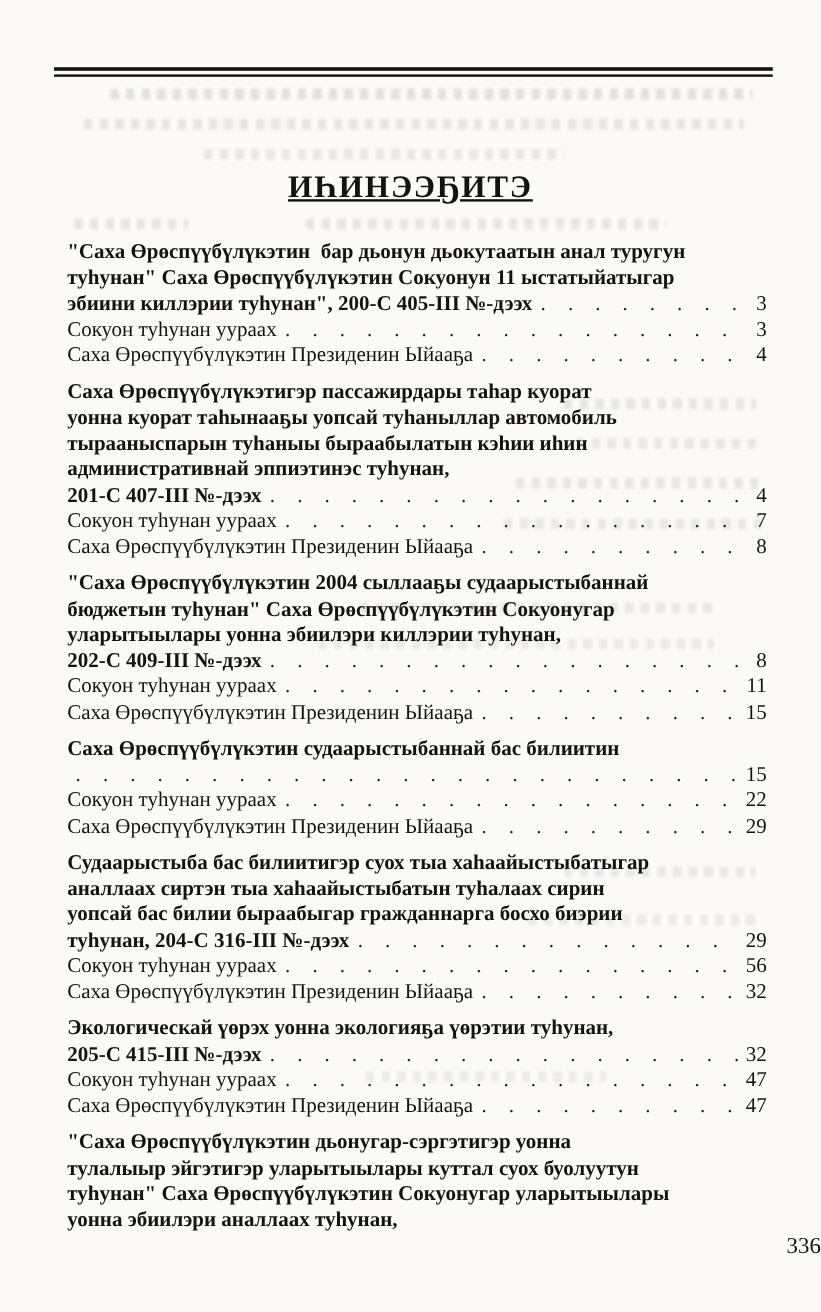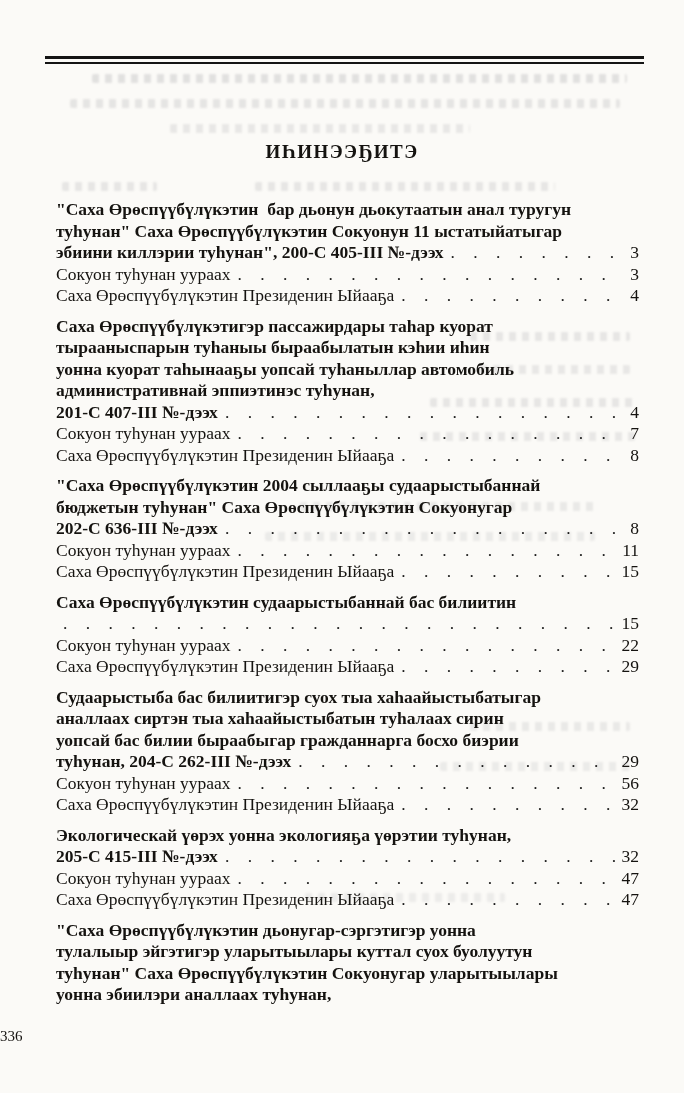--- a/index.html
+++ b/index.html
@@ -12,39 +12,39 @@
     font-family:"Liberation Serif","DejaVu Serif",serif;
     overflow:hidden;
   }
   .top-rule { position:absolute; left:45px; right:40px; top:56px; }
   .top-rule .r1 { height:3px; background:#141414; }
   .top-rule .r2 { height:2px; background:#141414; margin-top:3px; }
 
   h1.page-title {
     position:absolute; top:141px; left:0; right:0;
     margin:0; text-align:center;
-    font-size:19px; font-weight:bold; letter-spacing:1.5px;
+    font-size:26px; font-weight:bold; letter-spacing:1.5px;text-decoration:underline;
   }
 
   .toc { position:absolute; left:56px; right:45px; top:199px; }
   .entry + .entry { margin-top:9px; }
   .line { line-height:21.5px; font-size:17.5px; white-space:pre-wrap; }
   .bold { font-weight:bold; }
   .row { display:flex; align-items:baseline; }
   .row .txt { white-space:pre-wrap; }
   .dots {
     flex:1; min-width:0; overflow:hidden; white-space:nowrap;
     letter-spacing:7px; padding-left:7px; font-weight:normal;
     color:#1b1b1b;
   }
   .pg { text-align:right; min-width:22px; font-weight:normal; }
 
   .page-foot {
     position:absolute; top:1028px; left:0; right:0;
-    text-align:left; font-size:15px;
+    text-align:right; font-size:19px;
   }
 
   
   .ghost {
     position:absolute; height:9px; border-radius:2px;
     filter:blur(1.3px); opacity:.38;
     background:repeating-linear-gradient(90deg,
       rgba(105,105,112,.45) 0 7px, rgba(105,105,112,0) 7px 13px);
   }
 </style>
@@ -78,45 +78,46 @@
   <main class="toc" id="toc">
       <div class="entry">
         <div class="line bold">"Саха Өрөспүүбүлүкэтин  бар дьонун дьокутаатын анал туругун</div>
         <div class="line bold">туһунан" Саха Өрөспүүбүлүкэтин Сокуонун 11 ыстатыйатыгар</div>
         <div class="line row"><span class="txt bold">эбиини киллэрии туһунан", 200-С 405-III №-дээх</span><span class="dots">. . . . . . . . . . . . . . . . . . . . . . . . . . . . . . . . . . . . . . . . . . . . . . . . . . . . . . . . . . . . . . . . . . . . . . </span><span class="pg">3</span></div>
         <div class="line row"><span class="txt">Сокуон туһунан уураах</span><span class="dots">. . . . . . . . . . . . . . . . . . . . . . . . . . . . . . . . . . . . . . . . . . . . . . . . . . . . . . . . . . . . . . . . . . . . . . </span><span class="pg">3</span></div>
         <div class="line row"><span class="txt">Саха Өрөспүүбүлүкэтин Президенин Ыйааҕа</span><span class="dots">. . . . . . . . . . . . . . . . . . . . . . . . . . . . . . . . . . . . . . . . . . . . . . . . . . . . . . . . . . . . . . . . . . . . . . </span><span class="pg">4</span></div>
       </div>
       <div class="entry">
         <div class="line bold">Саха Өрөспүүбүлүкэтигэр пассажирдары таһар куорат</div>
+        <div class="line bold">уонна куорат таһынааҕы уопсай туһаныллар автомобиль</div>
         <div class="line bold">тырааныспарын туһаныы быраабылатын кэһии иһин</div>
-        <div class="line bold">уонна куорат таһынааҕы уопсай туһаныллар автомобиль</div>
         <div class="line bold">административнай эппиэтинэс туһунан,</div>
         <div class="line row"><span class="txt bold">201-С 407-III №-дээх</span><span class="dots">. . . . . . . . . . . . . . . . . . . . . . . . . . . . . . . . . . . . . . . . . . . . . . . . . . . . . . . . . . . . . . . . . . . . . . </span><span class="pg">4</span></div>
         <div class="line row"><span class="txt">Сокуон туһунан уураах</span><span class="dots">. . . . . . . . . . . . . . . . . . . . . . . . . . . . . . . . . . . . . . . . . . . . . . . . . . . . . . . . . . . . . . . . . . . . . . </span><span class="pg">7</span></div>
         <div class="line row"><span class="txt">Саха Өрөспүүбүлүкэтин Президенин Ыйааҕа</span><span class="dots">. . . . . . . . . . . . . . . . . . . . . . . . . . . . . . . . . . . . . . . . . . . . . . . . . . . . . . . . . . . . . . . . . . . . . . </span><span class="pg">8</span></div>
       </div>
       <div class="entry">
         <div class="line bold">"Саха Өрөспүүбүлүкэтин 2004 сыллааҕы судаарыстыбаннай</div>
         <div class="line bold">бюджетын туһунан" Саха Өрөспүүбүлүкэтин Сокуонугар</div>
-        <div class="line row"><span class="txt bold">202-С 636-III №-дээх</span><span class="dots">. . . . . . . . . . . . . . . . . . . . . . . . . . . . . . . . . . . . . . . . . . . . . . . . . . . . . . . . . . . . . . . . . . . . . . </span><span class="pg">8</span></div>
+        <div class="line bold">уларытыылары уонна эбиилэри киллэрии туһунан,</div>
+        <div class="line row"><span class="txt bold">202-С 409-III №-дээх</span><span class="dots">. . . . . . . . . . . . . . . . . . . . . . . . . . . . . . . . . . . . . . . . . . . . . . . . . . . . . . . . . . . . . . . . . . . . . . </span><span class="pg">8</span></div>
         <div class="line row"><span class="txt">Сокуон туһунан уураах</span><span class="dots">. . . . . . . . . . . . . . . . . . . . . . . . . . . . . . . . . . . . . . . . . . . . . . . . . . . . . . . . . . . . . . . . . . . . . . </span><span class="pg">11</span></div>
         <div class="line row"><span class="txt">Саха Өрөспүүбүлүкэтин Президенин Ыйааҕа</span><span class="dots">. . . . . . . . . . . . . . . . . . . . . . . . . . . . . . . . . . . . . . . . . . . . . . . . . . . . . . . . . . . . . . . . . . . . . . </span><span class="pg">15</span></div>
       </div>
       <div class="entry">
         <div class="line bold">Саха Өрөспүүбүлүкэтин судаарыстыбаннай бас билиитин</div>
         <div class="line row"><span class="dots">. . . . . . . . . . . . . . . . . . . . . . . . . . . . . . . . . . . . . . . . . . . . . . . . . . . . . . . . . . . . . . . . . . . . . . </span><span class="pg">15</span></div>
         <div class="line row"><span class="txt">Сокуон туһунан уураах</span><span class="dots">. . . . . . . . . . . . . . . . . . . . . . . . . . . . . . . . . . . . . . . . . . . . . . . . . . . . . . . . . . . . . . . . . . . . . . </span><span class="pg">22</span></div>
         <div class="line row"><span class="txt">Саха Өрөспүүбүлүкэтин Президенин Ыйааҕа</span><span class="dots">. . . . . . . . . . . . . . . . . . . . . . . . . . . . . . . . . . . . . . . . . . . . . . . . . . . . . . . . . . . . . . . . . . . . . . </span><span class="pg">29</span></div>
       </div>
       <div class="entry">
         <div class="line bold">Судаарыстыба бас билиитигэр суох тыа хаһаайыстыбатыгар</div>
         <div class="line bold">аналлаах сиртэн тыа хаһаайыстыбатын туһалаах сирин</div>
         <div class="line bold">уопсай бас билии быраабыгар гражданнарга босхо биэрии</div>
-        <div class="line row"><span class="txt bold">туһунан, 204-С 262-III №-дээх</span><span class="dots">. . . . . . . . . . . . . . . . . . . . . . . . . . . . . . . . . . . . . . . . . . . . . . . . . . . . . . . . . . . . . . . . . . . . . . </span><span class="pg">29</span></div>
+        <div class="line row"><span class="txt bold">туһунан, 204-С 316-III №-дээх</span><span class="dots">. . . . . . . . . . . . . . . . . . . . . . . . . . . . . . . . . . . . . . . . . . . . . . . . . . . . . . . . . . . . . . . . . . . . . . </span><span class="pg">29</span></div>
         <div class="line row"><span class="txt">Сокуон туһунан уураах</span><span class="dots">. . . . . . . . . . . . . . . . . . . . . . . . . . . . . . . . . . . . . . . . . . . . . . . . . . . . . . . . . . . . . . . . . . . . . . </span><span class="pg">56</span></div>
         <div class="line row"><span class="txt">Саха Өрөспүүбүлүкэтин Президенин Ыйааҕа</span><span class="dots">. . . . . . . . . . . . . . . . . . . . . . . . . . . . . . . . . . . . . . . . . . . . . . . . . . . . . . . . . . . . . . . . . . . . . . </span><span class="pg">32</span></div>
       </div>
       <div class="entry">
         <div class="line bold">Экологическай үөрэх уонна экологияҕа үөрэтии туһунан,</div>
         <div class="line row"><span class="txt bold">205-С 415-III №-дээх</span><span class="dots">. . . . . . . . . . . . . . . . . . . . . . . . . . . . . . . . . . . . . . . . . . . . . . . . . . . . . . . . . . . . . . . . . . . . . . </span><span class="pg">32</span></div>
         <div class="line row"><span class="txt">Сокуон туһунан уураах</span><span class="dots">. . . . . . . . . . . . . . . . . . . . . . . . . . . . . . . . . . . . . . . . . . . . . . . . . . . . . . . . . . . . . . . . . . . . . . </span><span class="pg">47</span></div>
         <div class="line row"><span class="txt">Саха Өрөспүүбүлүкэтин Президенин Ыйааҕа</span><span class="dots">. . . . . . . . . . . . . . . . . . . . . . . . . . . . . . . . . . . . . . . . . . . . . . . . . . . . . . . . . . . . . . . . . . . . . . </span><span class="pg">47</span></div>
       </div>
       <div class="entry">

